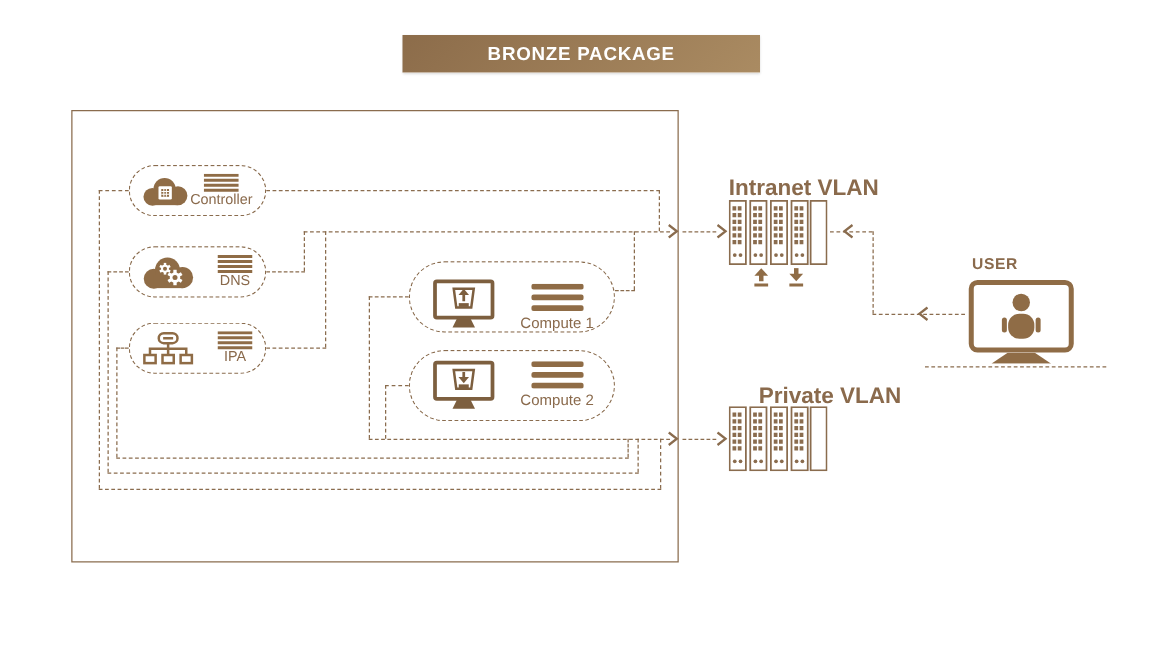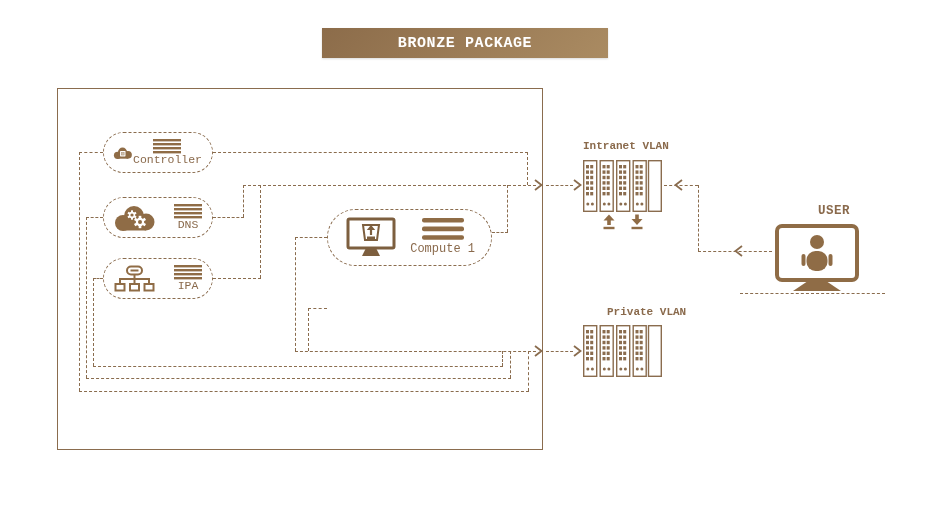--- a/index.html
+++ b/index.html
@@ -7,45 +7,45 @@
     --icon:#8f6c46;
     --icon-dark:#7d5f3f;
     --label:#8a6a4c;
     --title-bg-from:#8c6c4a;
     --title-bg-to:#aa8b62;
     --title-text:#ffffff;
   }
   *{margin:0;padding:0;box-sizing:border-box;}
   html,body{background:#fff;}
   body{font-family:"Liberation Sans",sans-serif;}
-  .stage{position:relative;width:928px;height:524px;background:#fff;overflow:hidden;font-family:Liberation Mono, monospace;}
+  .stage{position:relative;width:928px;height:524px;background:#fff;overflow:hidden;}
 
   .banner{position:absolute;left:322px;top:28px;width:286px;height:30px;
     background:linear-gradient(135deg,var(--title-bg-from) 0%,var(--title-bg-to) 100%);
     color:var(--title-text);display:flex;align-items:center;justify-content:center;
     font-size:15px;font-weight:bold;letter-spacing:.6px;box-shadow:0 1px 2px rgba(0,0,0,.15);}
 
   .outer-box{position:absolute;left:57px;top:88px;width:486px;height:362px;border:1.5px solid var(--line);}
 
   .hl{position:absolute;height:0;border-top:1px dashed var(--line);}
   .vl{position:absolute;width:0;border-left:1px dashed var(--line);}
 
   .pill{position:absolute;border:1.6px dashed var(--line);border-radius:999px;background:#fff;
     display:flex;align-items:center;}
   .pill-sm{width:110px;height:41px;padding:0 10px 0 9px;}
   .pill-lg{width:165px;height:57px;padding:0 16px 0 18px;}
   .pill .right-col{margin-left:auto;display:flex;flex-direction:column;align-items:center;}
   .node-label{color:var(--label);font-size:11.5px;line-height:1.1;white-space:nowrap;}
   .node-label-lg{font-size:12px;margin-top:3px;}
 
-  .vlan-label{position:absolute;width:90px;color:var(--label);font-size:11px;font-weight:bold;white-space:nowrap;}
+  .vlan-label{position:absolute;width:90px;color:var(--label);font-size:18px;font-weight:bold;white-space:nowrap;}
   .rack{position:absolute;color:var(--line);}
   .mini-arrow{position:absolute;color:var(--icon);}
 
-  .user-label{position:absolute;left:818px;top:204px;width:84px;text-align:left;
+  .user-label{position:absolute;left:754px;top:204px;width:84px;text-align:center;
     color:var(--label);font-size:12.5px;font-weight:bold;letter-spacing:.5px;}
   .user-monitor{position:absolute;left:775px;top:224px;width:84px;height:58px;
     border:4px solid var(--icon);border-radius:7px;background:#fff;
     display:flex;align-items:center;justify-content:center;}
   .user-stand{position:absolute;left:793px;top:282px;width:48px;height:9px;background:var(--icon);
     clip-path:polygon(28% 0,72% 0,100% 100%,0 100%);}
 
   .chev{position:absolute;color:var(--line);}
   .icon{display:block;color:var(--icon);}
 </style>
@@ -209,41 +209,61 @@
             <rect y="0" width="28" height="2.4"></rect>
             <rect y="4" width="28" height="2.4"></rect>
             <rect y="8" width="28" height="2.4"></rect>
             <rect y="12" width="28" height="2.4"></rect>
           </g>
       </svg>
       <span class="node-label">DNS</span>
     </div>
   </div>
 
-  <div class="pill pill-lg" style="left:327px;top:209px;">
+  <div class="pill pill-lg" style="left:327px;top:209px;align-items:flex-end;">
     <svg class="icon" style="color:var(--icon-dark)" width="50" height="42" viewBox="0 0 50 42">
       <rect x="2" y="2" width="46" height="29" rx="1.5" fill="#fff" stroke="currentColor" stroke-width="3"></rect>
       <path d="M17 8 h16 l-2 15 h-12 z" fill="none" stroke="currentColor" stroke-width="2"></path>
       <rect x="21" y="19.5" width="8" height="3" fill="currentColor"></rect>
       <line x1="25" y1="10.5" x2="25" y2="18" stroke="currentColor" stroke-width="2.2"></line>
       <polygon points="25,8 29.2,13 20.8,13" fill="currentColor"></polygon>
       <path d="M20 31 h10 l4 8 h-18 z" fill="currentColor"></path>
     </svg>
     <div class="right-col">
       <svg class="icon" width="42" height="22" viewBox="0 0 42 22">
         <g fill="currentColor">
             <rect y="0" width="42" height="4.6" rx="2"></rect>
             <rect y="8.6" width="42" height="4.6" rx="2"></rect>
             <rect y="17.2" width="42" height="4.6" rx="2"></rect>
           </g>
       </svg>
       <span class="node-label node-label-lg">Compute 1</span>
     </div>
   </div>
 
+  <div class="pill pill-lg" style="left:327px;top:280px;">
+    <svg class="icon" style="color:var(--icon-dark)" width="50" height="42" viewBox="0 0 50 42">
+      <rect x="2" y="2" width="46" height="29" rx="1.5" fill="#fff" stroke="currentColor" stroke-width="3"></rect>
+      <path d="M17 8 h16 l-2 15 h-12 z" fill="none" stroke="currentColor" stroke-width="2"></path>
+      <rect x="21" y="19.5" width="8" height="3" fill="currentColor"></rect>
+      <line x1="25" y1="9.5" x2="25" y2="15" stroke="currentColor" stroke-width="2.2"></line>
+      <polygon points="25,18.5 29.2,13.5 20.8,13.5" fill="currentColor"></polygon>
+      <path d="M20 31 h10 l4 8 h-18 z" fill="currentColor"></path>
+    </svg>
+    <div class="right-col">
+      <svg class="icon" width="42" height="22" viewBox="0 0 42 22">
+        <g fill="currentColor">
+            <rect y="0" width="42" height="4.6" rx="2"></rect>
+            <rect y="8.6" width="42" height="4.6" rx="2"></rect>
+            <rect y="17.2" width="42" height="4.6" rx="2"></rect>
+          </g>
+      </svg>
+      <span class="node-label node-label-lg">Compute 2</span>
+    </div>
+  </div>
 
   <div class="vlan-label" style="left:583px;top:140px;">Intranet VLAN</div>
   <svg class="rack" style="left:583px;top:160px;" width="79" height="52" viewBox="0 0 79 52">
     <g fill="#fff" stroke="currentColor" stroke-width="1.4">
       <rect x="0.7" y="0.7" width="13" height="50.6"></rect>
         <rect x="17.2" y="0.7" width="13" height="50.6"></rect>
       <rect x="33.7" y="0.7" width="13" height="50.6"></rect>
         <rect x="50.2" y="0.7" width="13" height="50.6"></rect>
       <rect x="65.5" y="0.7" width="12.8" height="50.6"></rect>
     </g>

